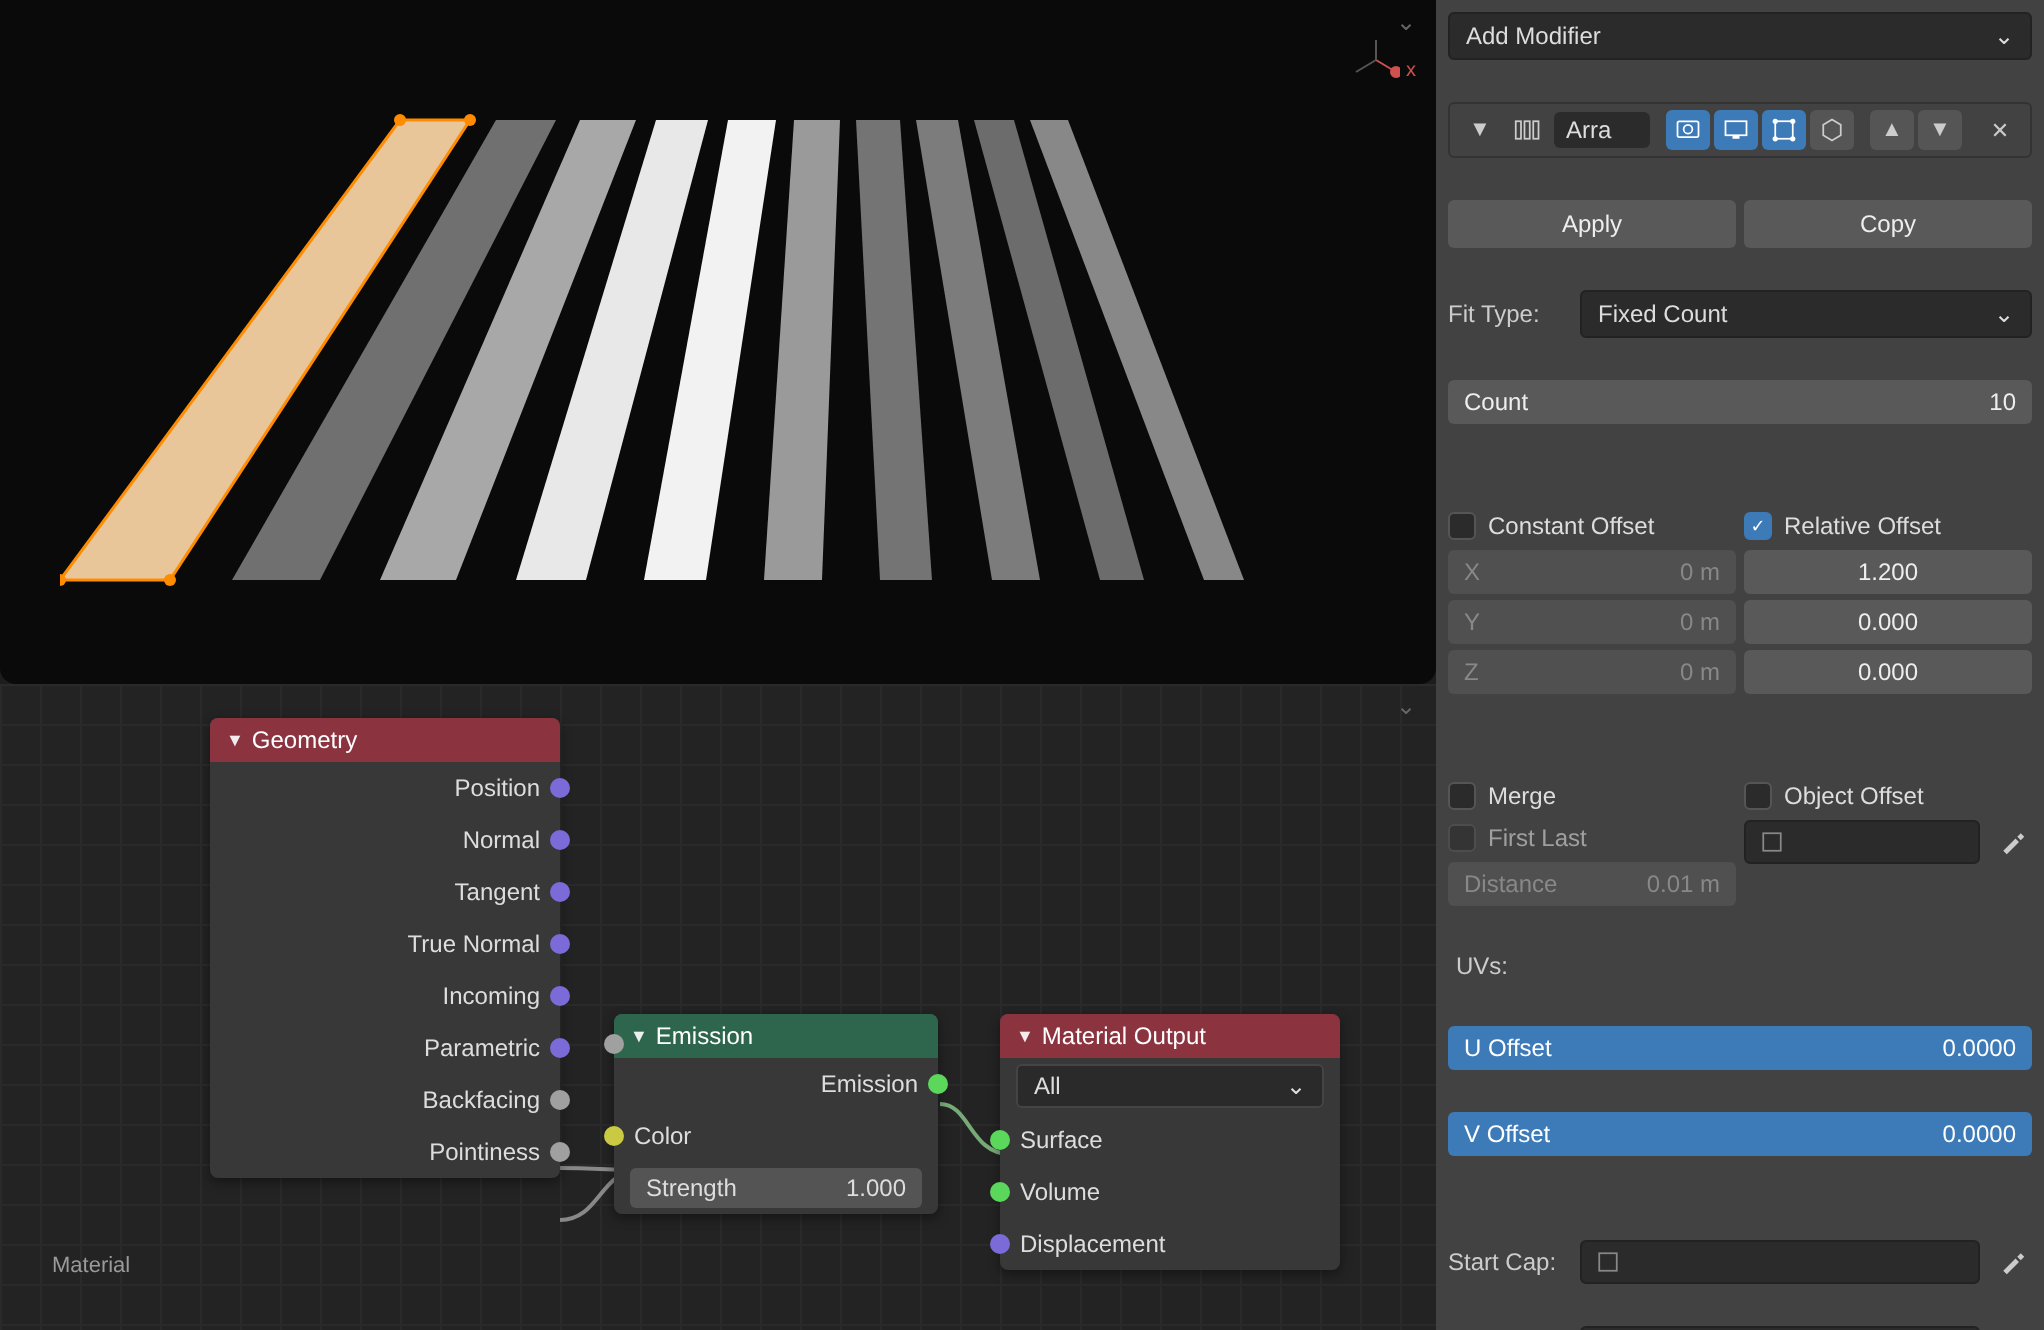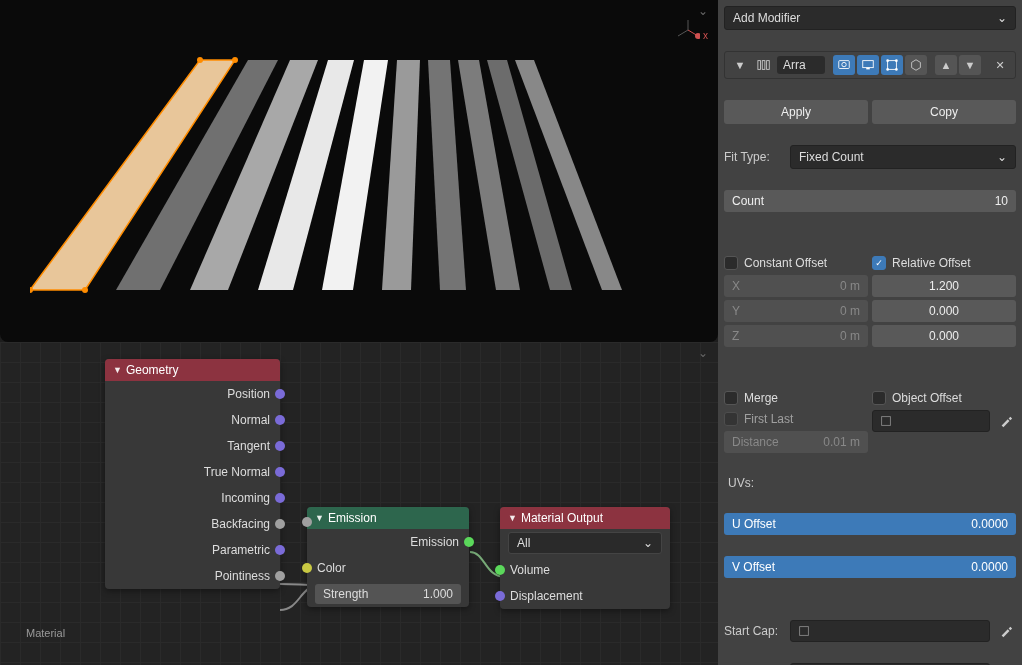--- a/index.html
+++ b/index.html
@@ -314,26 +314,26 @@
         </div>
       <div class="socket-row right">
           <span>True Normal</span>
           <span class="socket out s-purple"></span>
         </div>
       <div class="socket-row right">
           <span>Incoming</span>
           <span class="socket out s-purple"></span>
         </div>
       <div class="socket-row right">
+          <span>Parametric</span>
+          <span class="socket out s-purple"></span>
+        </div>
+      <div class="socket-row right">
           <span>Backfacing</span>
           <span class="socket out s-gray"></span>
-        </div>
-      <div class="socket-row right">
-          <span>Parametric</span>
-          <span class="socket out s-purple"></span>
         </div>
       <div class="socket-row right">
           <span>Pointiness</span>
           <span class="socket out s-gray"></span>
         </div>
     </div>
 
     <div class="node" style="left:307px;top:165px;width:162px;">
       <div class="node-header hdr-green">
         <span class="tri">▼</span>
@@ -360,20 +360,24 @@
       <div class="node-header hdr-red">
         <span class="tri">▼</span>
         <span>Material Output</span>
       </div>
       <div class="node-field">
         <div class="node-select">
           <span>All</span>
           <span>⌄</span>
         </div>
       </div>
+      <div class="socket-row">
+          <span class="socket in s-green"></span>
+          <span>Surface</span>
+        </div>
       <div class="socket-row">
           <span class="socket in s-green"></span>
           <span>Volume</span>
         </div>
       <div class="socket-row">
           <span class="socket in s-purple"></span>
           <span>Displacement</span>
         </div>
     </div>
   </div>

